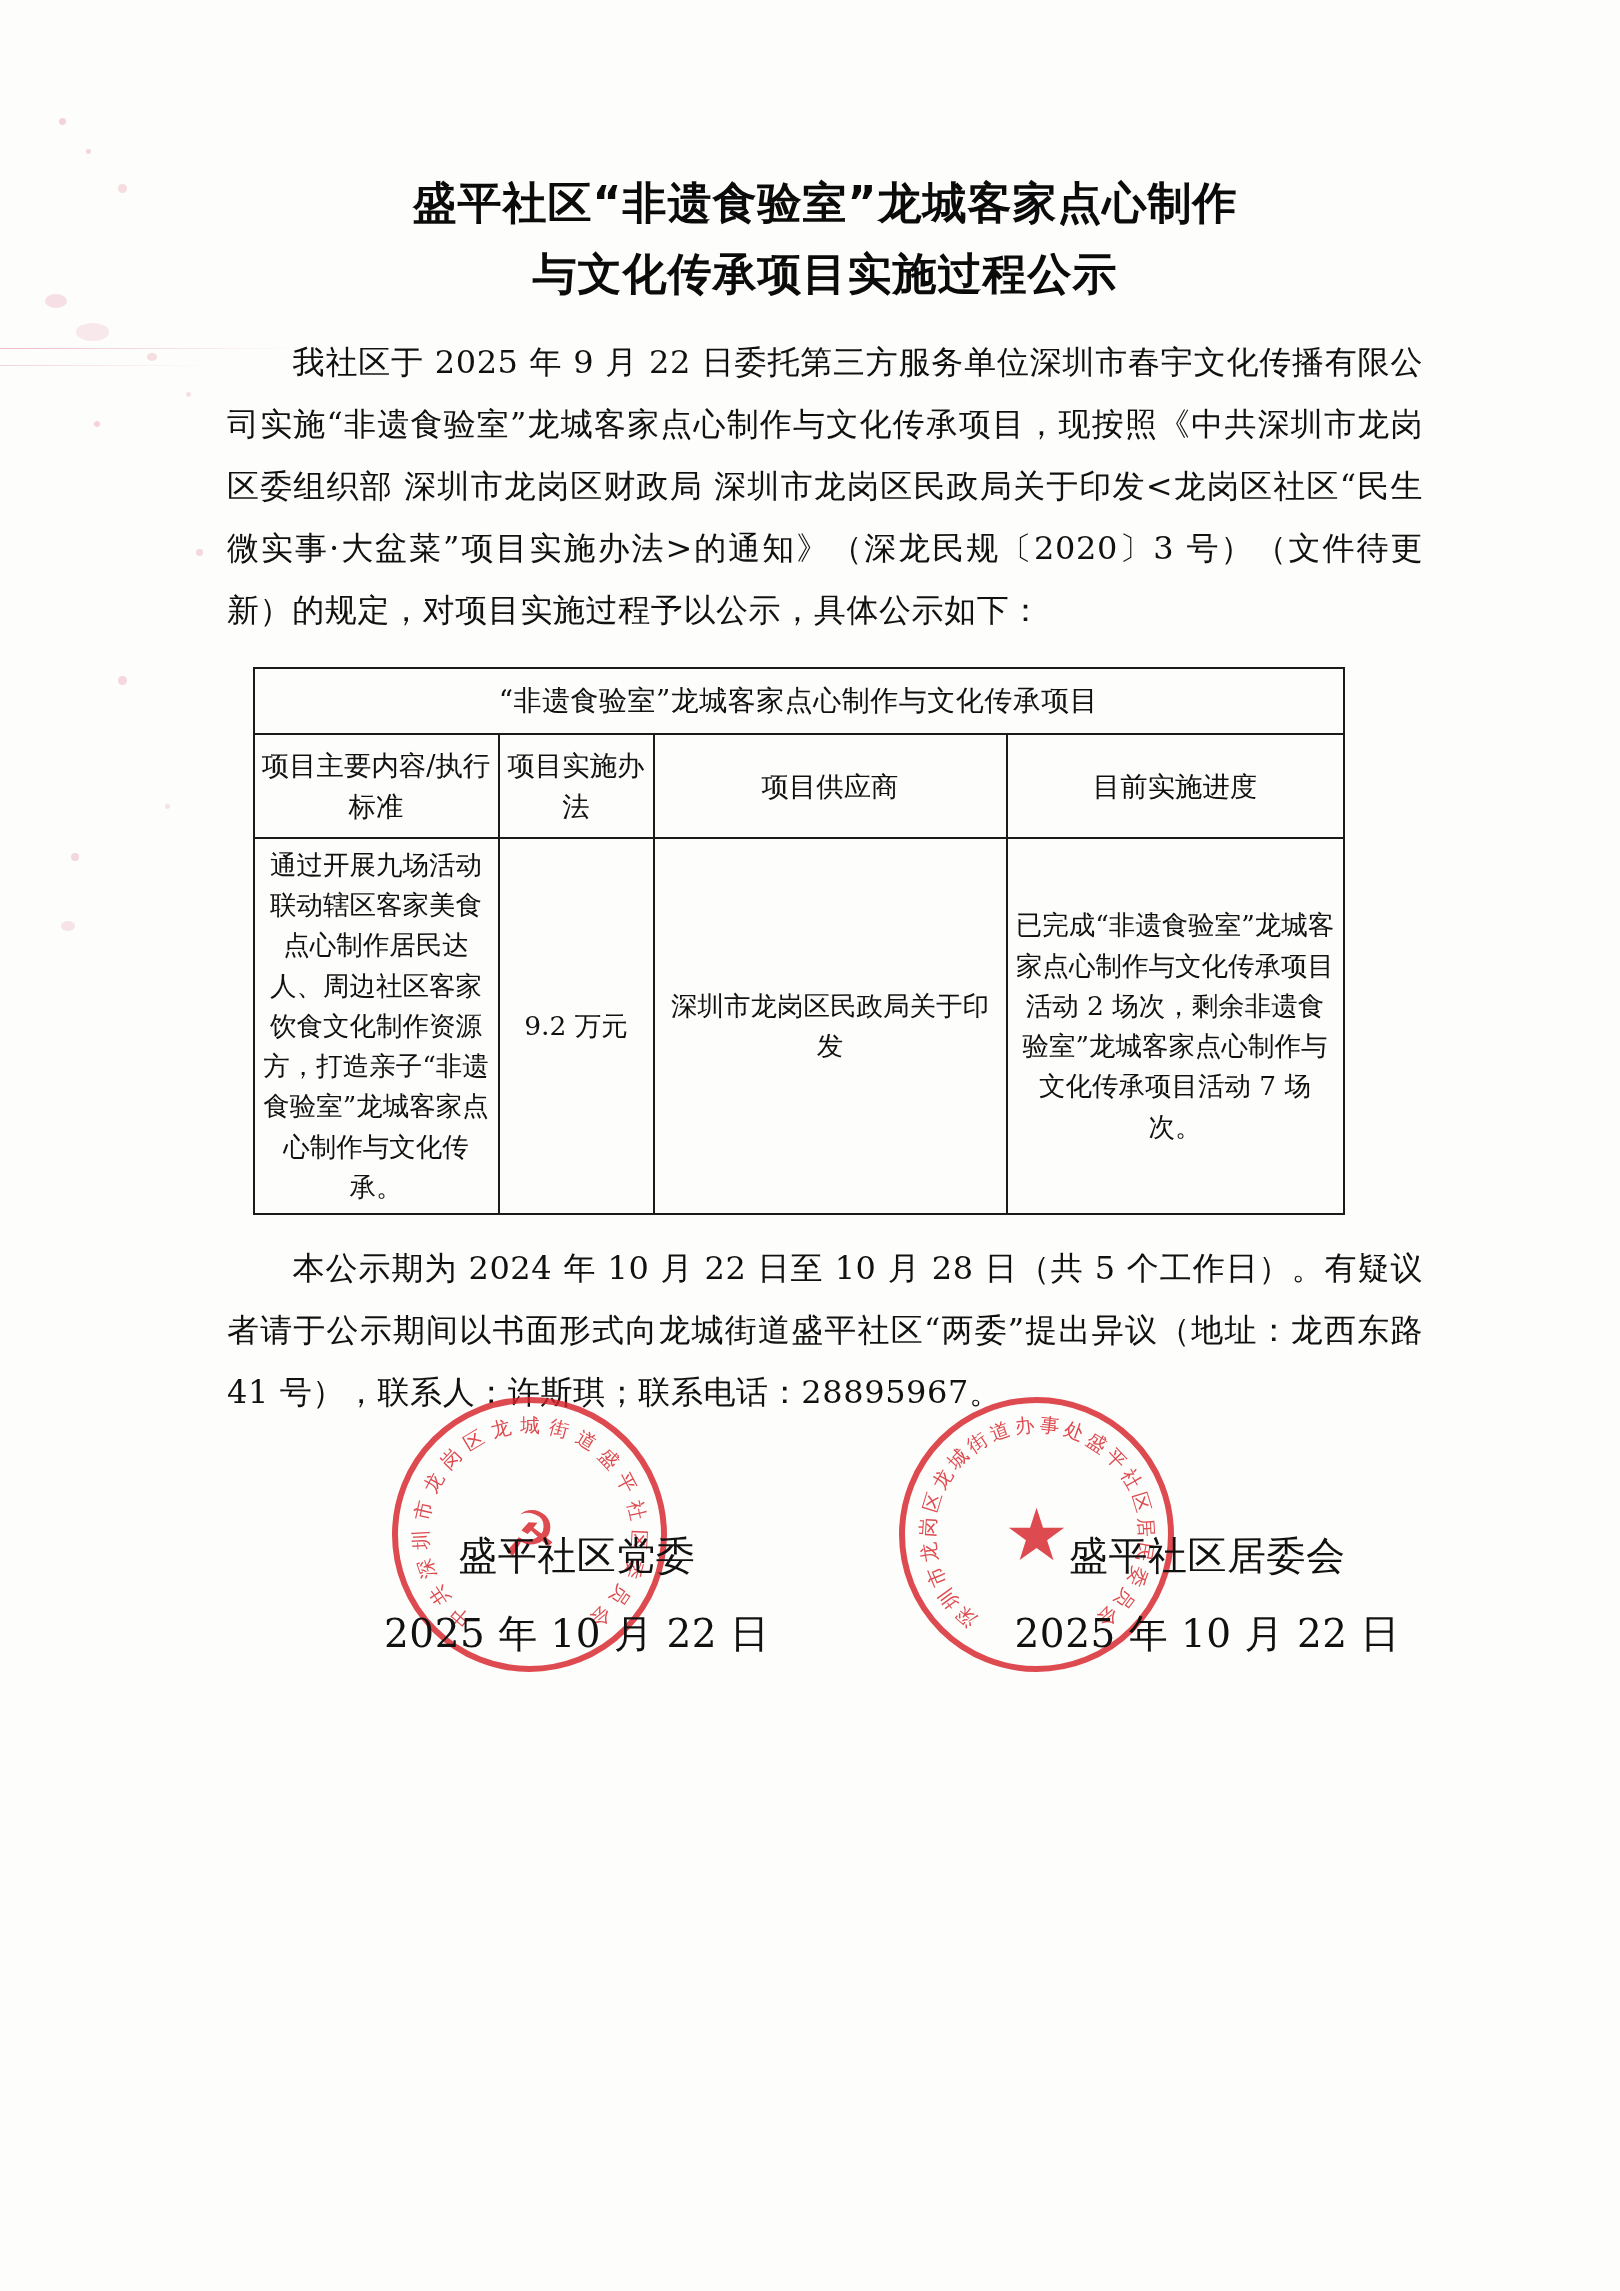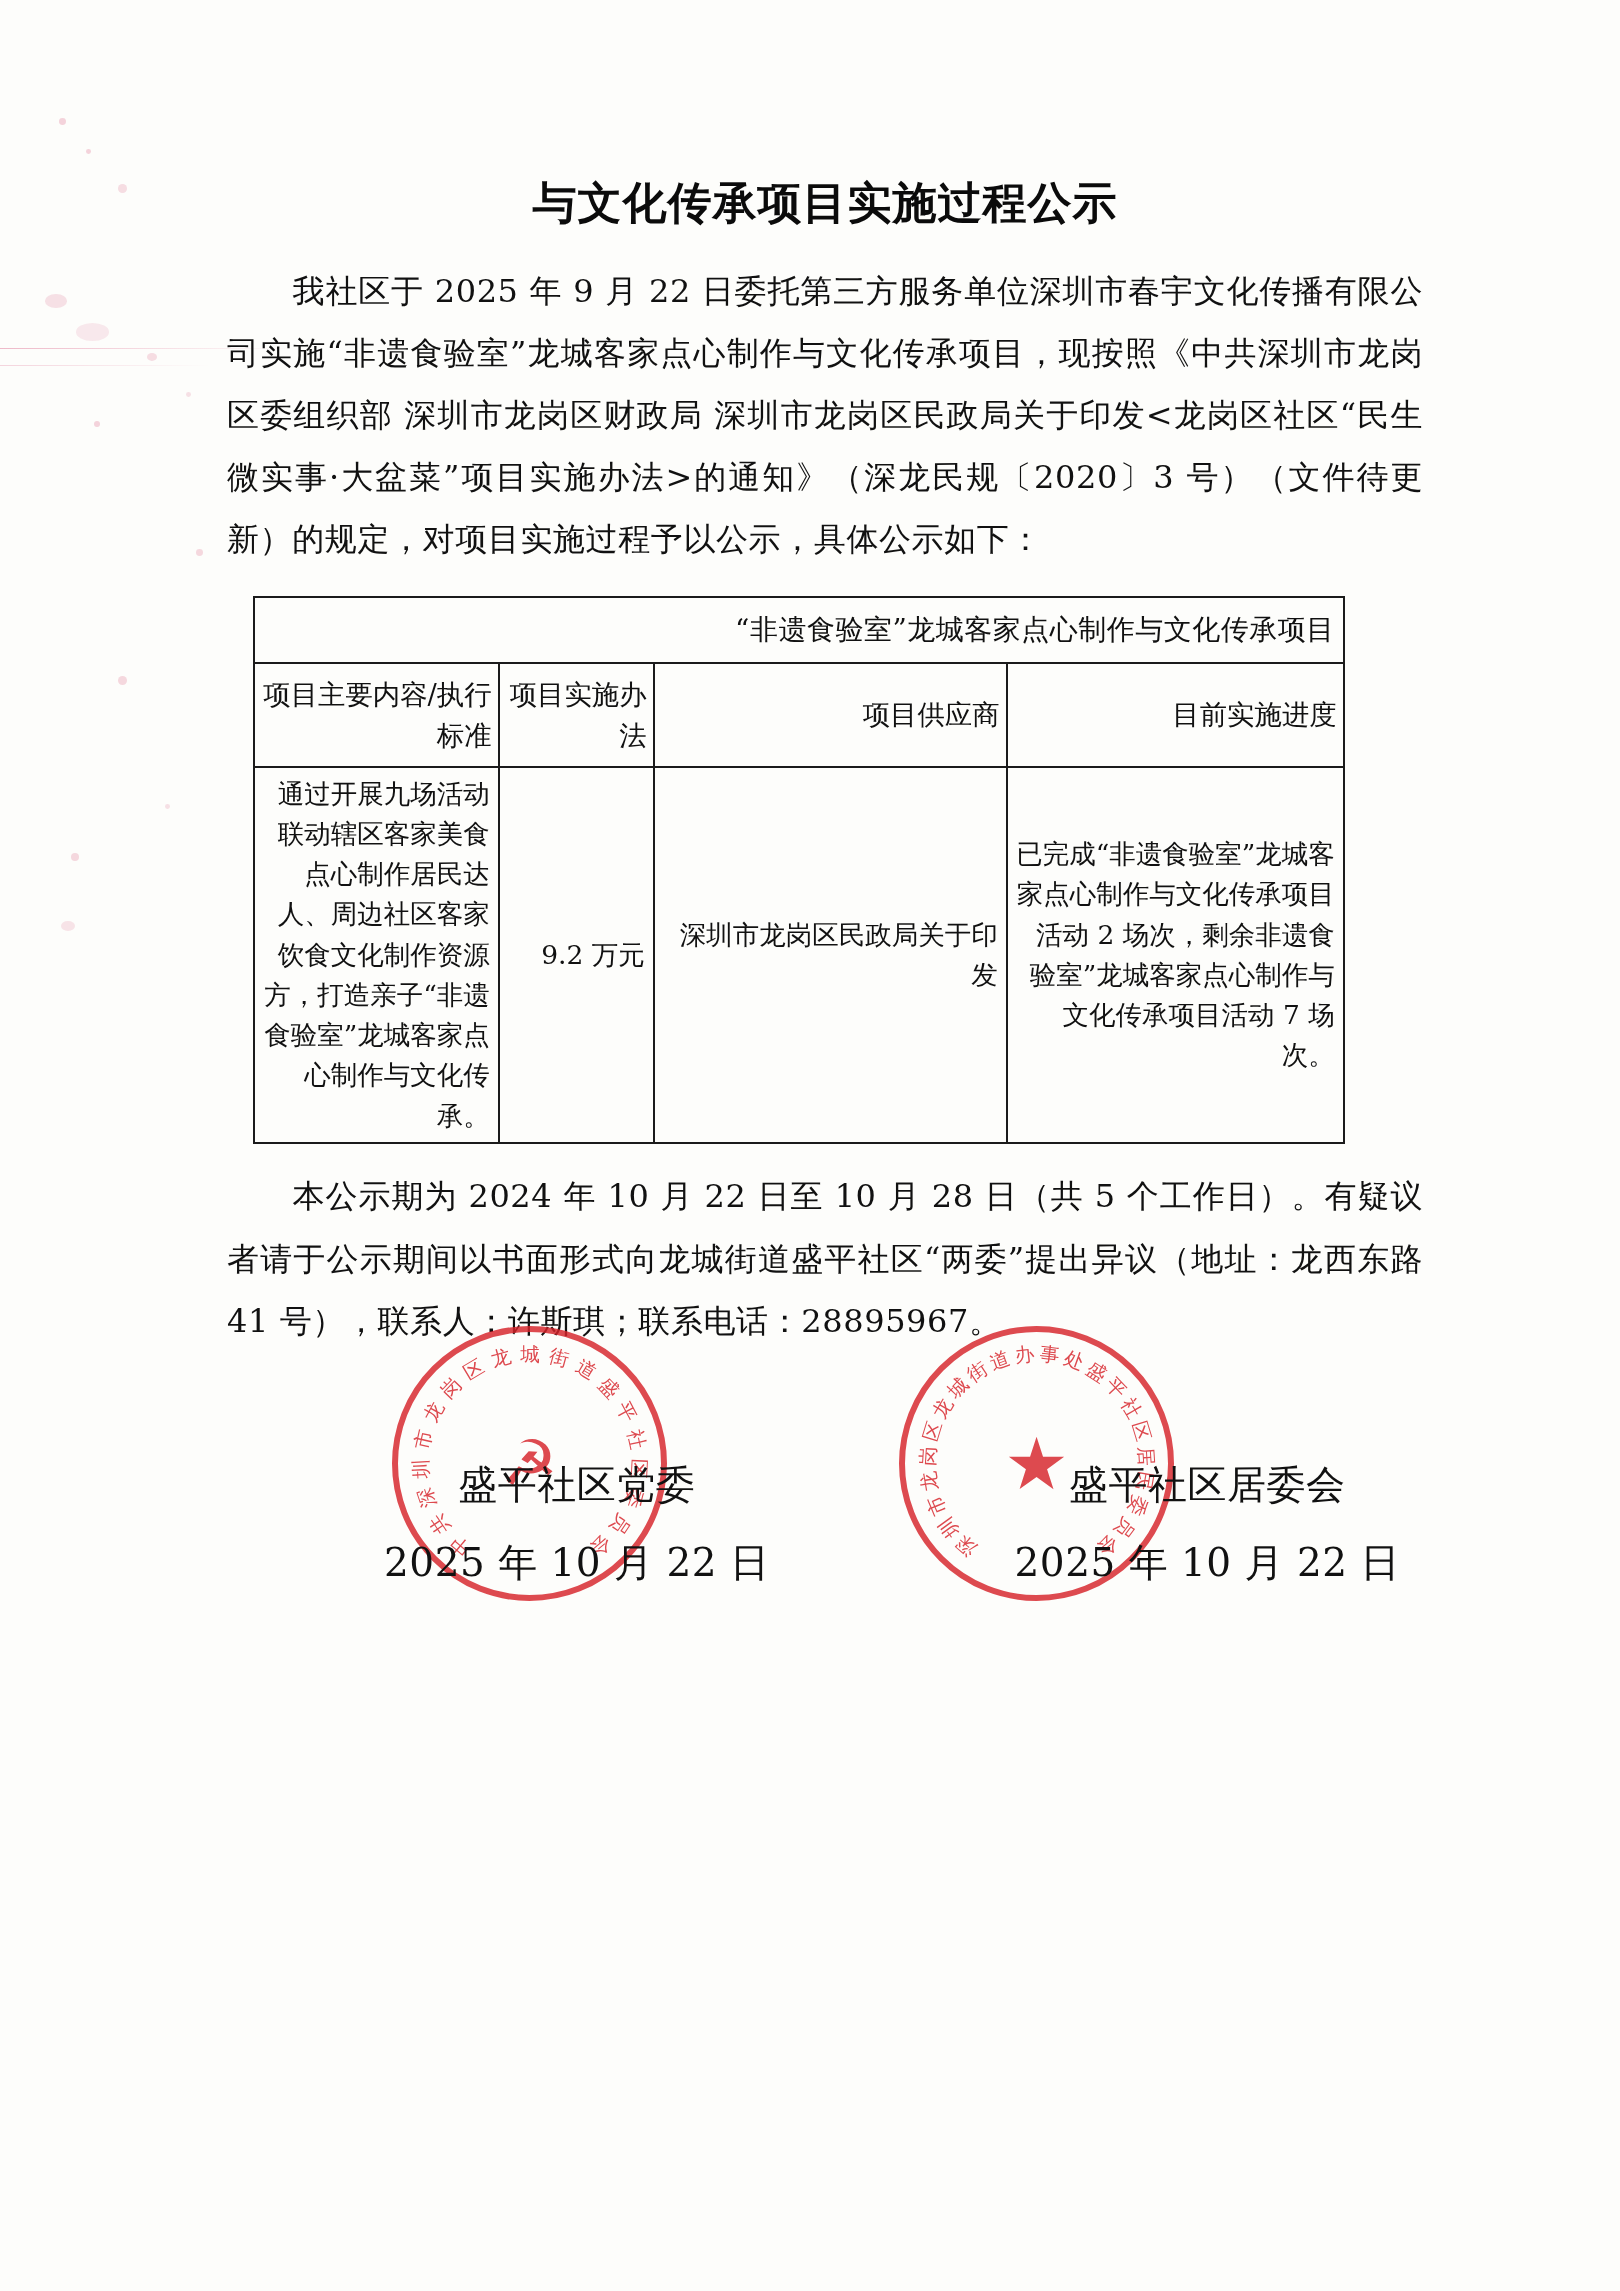--- a/index.html
+++ b/index.html
@@ -74,21 +74,21 @@
     width: 1090px;
     margin: 25.5px 0 0 25.5px;
     table-layout: fixed;
   }
   table.notice-table td, table.notice-table th {
     border: 2px solid #1b1b1b;
     padding: 5.9px 7.8px;
     font-size: 26.5px;
     line-height: 1.52;
     font-weight: normal;
-    text-align: right;
+    text-align: center;
     vertical-align: middle;
     color: #111;
     margin-top: 24px;
   }
   table.notice-table .tbl-caption {
     font-size: 28px;
     letter-spacing: 0.5px;
     padding: 10.8px 7.8px;
   }
   table.notice-table .col-head {
@@ -171,20 +171,21 @@
   <div class="stain" style="left:118px; top:676px; width:8.8px;  height:8.8px; opacity:.4;"></div>
   <div class="stain" style="left:71px;  top:853px; width:7.8px;  height:7.8px; opacity:.4;"></div>
   <div class="stain" style="left:61px;  top:921px; width:13.7px; height:9.8px; opacity:.28;"></div>
   <div class="stain" style="left:165px; top:804px; width:4.9px;  height:4.9px; opacity:.3;"></div>
   <div class="stain-line" style="left:0;   top:348px; width:294px;"></div>
   <div class="stain-line" style="left:0;   top:365px; width:211px; opacity:.6;"></div>
 
   <div class="content">
 
     <h1 class="doc-title">
+      <span>盛平社区“非遗食验室”龙城客家点心制作</span>
       <span class="title-line-2">与文化传承项目实施过程公示</span>
     </h1>
 
     <p class="body-text indent">我社区于 2025 年 9 月 22 日委托第三方服务单位深圳市春宇文化传播有限公司实施“非遗食验室”龙城客家点心制作与文化传承项目，现按照《中共深圳市龙岗区委组织部 深圳市龙岗区财政局 深圳市龙岗区民政局关于印发&lt;龙岗区社区“民生微实事·大盆菜”项目实施办法&gt;的通知》（深龙民规〔2020〕3 号）（文件待更新）的规定，对项目实施过程予以公示，具体公示如下：</p>
 
     <table class="notice-table">
       <colgroup>
         <col class="colw-1">
           <col class="colw-2">
           <col class="colw-3">

